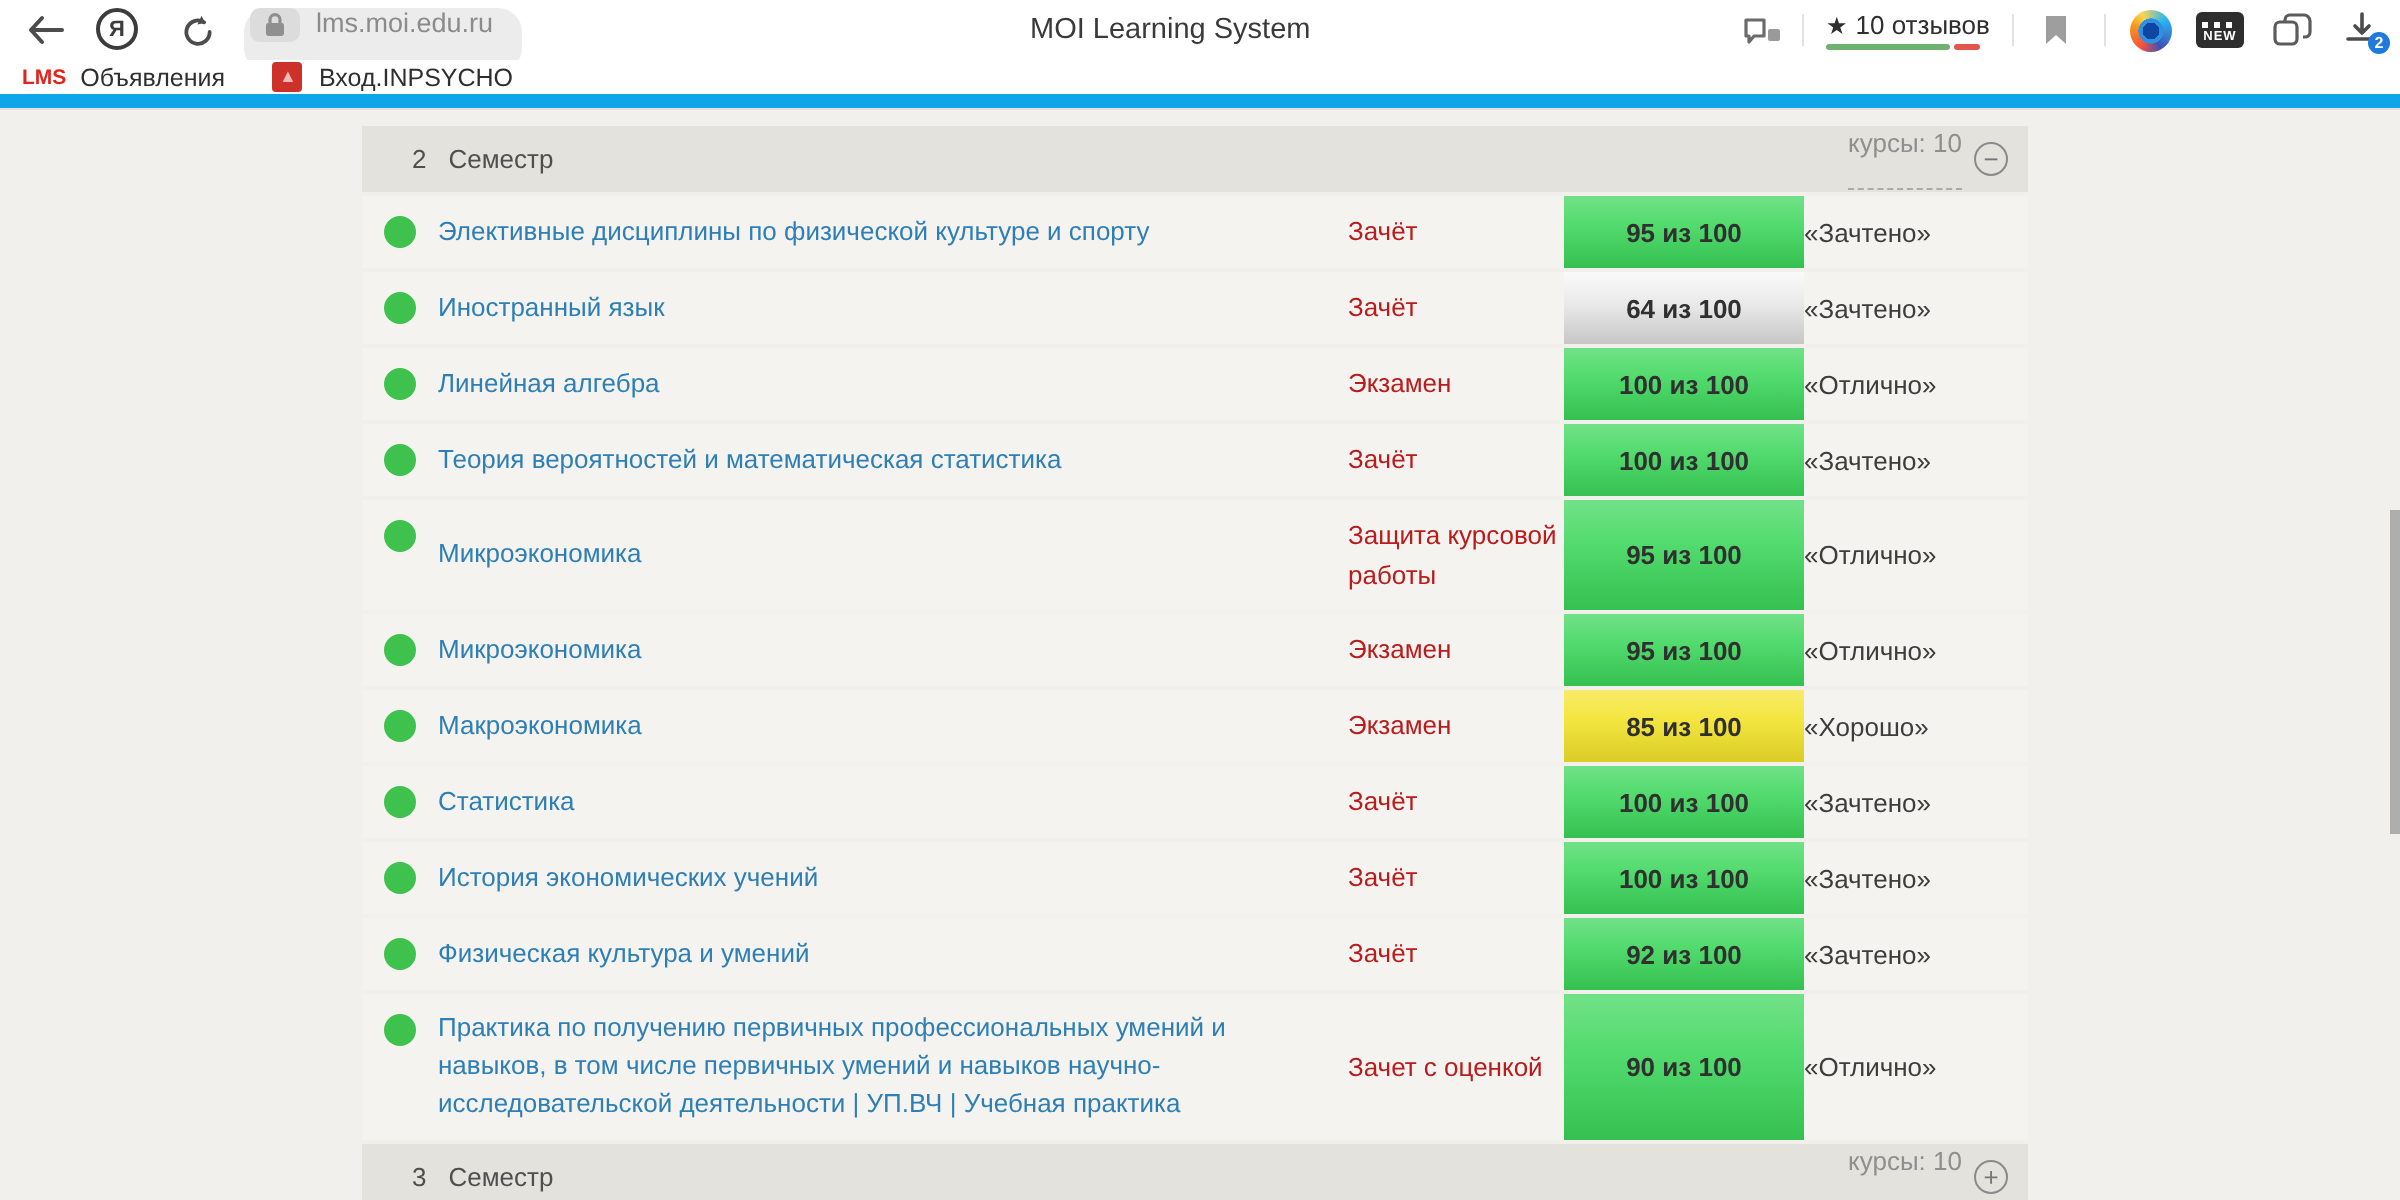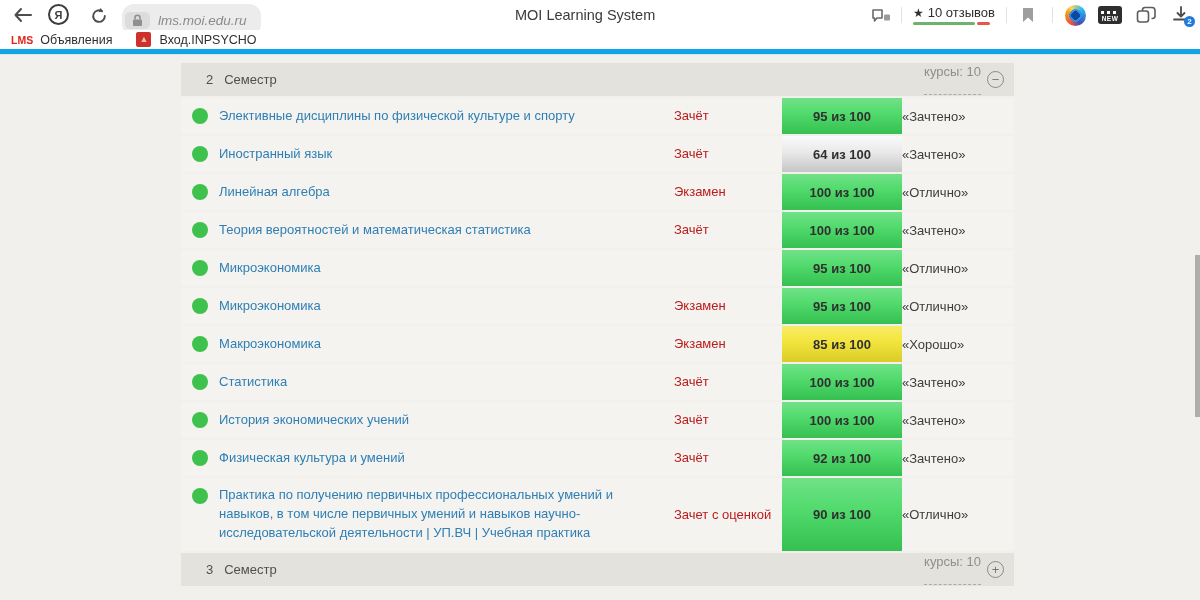--- a/index.html
+++ b/index.html
@@ -9,21 +9,21 @@
     font-family:"Liberation Sans", sans-serif; background:#fff;
   }
   
   .toolbar { position:absolute; top:0; left:0; width:1200px; height:30px; background:#fff; }
   .tbtn { position:absolute; display:flex; align-items:center; justify-content:center; cursor:pointer; }
   .back { left:12px; top:6px; width:22px; height:18px; }
   .ya-circle { left:48px; top:4px; width:21px; height:21px; border:2px solid #3c3c3c; border-radius:50%;
     font-size:11px; font-weight:bold; color:#3c3c3c; }
   .refresh { left:89px; top:6px; width:19px; height:19px; }
   .addr { position:absolute; left:122px; top:4px; height:32px; background:#ececec; border-radius:12px;
-    display:flex; align-items:center; padding:0 14px 0 3px;font-style:italic; }
+    display:flex; padding:0 14px 0 3px; }
   .lock-chip { width:25px; height:17px; background:#dcdcdc; border-radius:5px; display:flex;
     align-items:center; justify-content:center; margin-right:8px; }
   .addr-url { font-size:13.5px; color:#8b8b8b; }
   .page-title { position:absolute; left:515px; top:7px; font-size:14.5px; color:#3a3a3a; }
   .vdiv { position:absolute; width:1px; height:16px; background:#e2e2e2; top:7px; }
   .reviews { position:absolute; left:913px; top:5px; display:flex; flex-direction:column; cursor:pointer; }
   .reviews-line { display:flex; align-items:center; font-size:13px; color:#2f2f2f; gap:4px; }
   .reviews-star { font-size:12px; color:#2f2f2f; }
   .reviews-bar { display:flex; margin-top:2px; gap:2px; }
   .rb-green { width:62px; height:3px; background:var(--reviews_green,#6db36d); border-radius:2px; }
@@ -40,21 +40,21 @@
   .icon-new::before { content:""; width:18px; height:3px; margin-bottom:2px;
     background:repeating-linear-gradient(90deg,#fff 0 3px,#2e2e2e 3px 6px); }
   .new-label { color:#fff; font-size:6.5px; font-weight:bold; letter-spacing:.5px; line-height:1; }
   .icon-tabs { left:1135px; top:6px; width:22px; height:18px; }
   .icon-download { left:1171px; top:5px; width:20px; height:19px; }
   .dl-badge { position:absolute; right:-4px; bottom:-3px; width:11px; height:11px; border-radius:50%;
     background:var(--download_badge_blue,#1f7ae0); color:#fff; font-size:8px; font-weight:bold;
     display:flex; align-items:center; justify-content:center; }
   
   .bookmarks { position:absolute; top:30px; left:0; width:1200px; height:24px; background:#fff;
-    border-bottom:5px solid #0ea5e9; display:flex; align-items:center; padding-left:11px; }
+    border-bottom:7px solid #0ea5e9; display:flex; align-items:center; padding-left:11px; }
   .bm { display:flex; align-items:center; cursor:pointer; }
   .lms-logo { color:#e0251b; font-weight:bold; font-size:10.5px; letter-spacing:0; margin-right:7px; }
   .bm-label { font-size:12.5px; color:#2f2f2f; }
   .bm-gap { width:24px; }
   .inp-icon { width:15px; height:15px; background:#ce3129; border-radius:2px; margin-right:8px;
     display:flex; align-items:center; justify-content:center; color:#f3b9b5; font-size:9px; line-height:1; }
   
   .content { position:absolute; top:54px; left:0; width:1200px; height:546px;
     background:#f1f0ec; border-top:1px solid #e3e2de; }
   .grade-table { position:absolute; left:181px; top:8px; width:833px;
@@ -218,20 +218,21 @@
     <div class="cell-type">Зачёт</div>
     <div class="cell-badge badge-green">100 из 100</div>
     <div class="cell-grade">«Зачтено»</div>
   </div>
 
   <div class="row">
     <div class="cell-dot">
             <span class="dot"></span>
           </div>
     <a class="cell-course">Микроэкономика</a>
+    <div class="cell-type">Защита курсовой работы</div>
     <div class="cell-badge badge-green">95 из 100</div>
     <div class="cell-grade">«Отлично»</div>
   </div>
 
   <div class="row single">
     <div class="cell-dot">
             <span class="dot"></span>
           </div>
     <a class="cell-course">Микроэкономика</a>
     <div class="cell-type">Экзамен</div>

